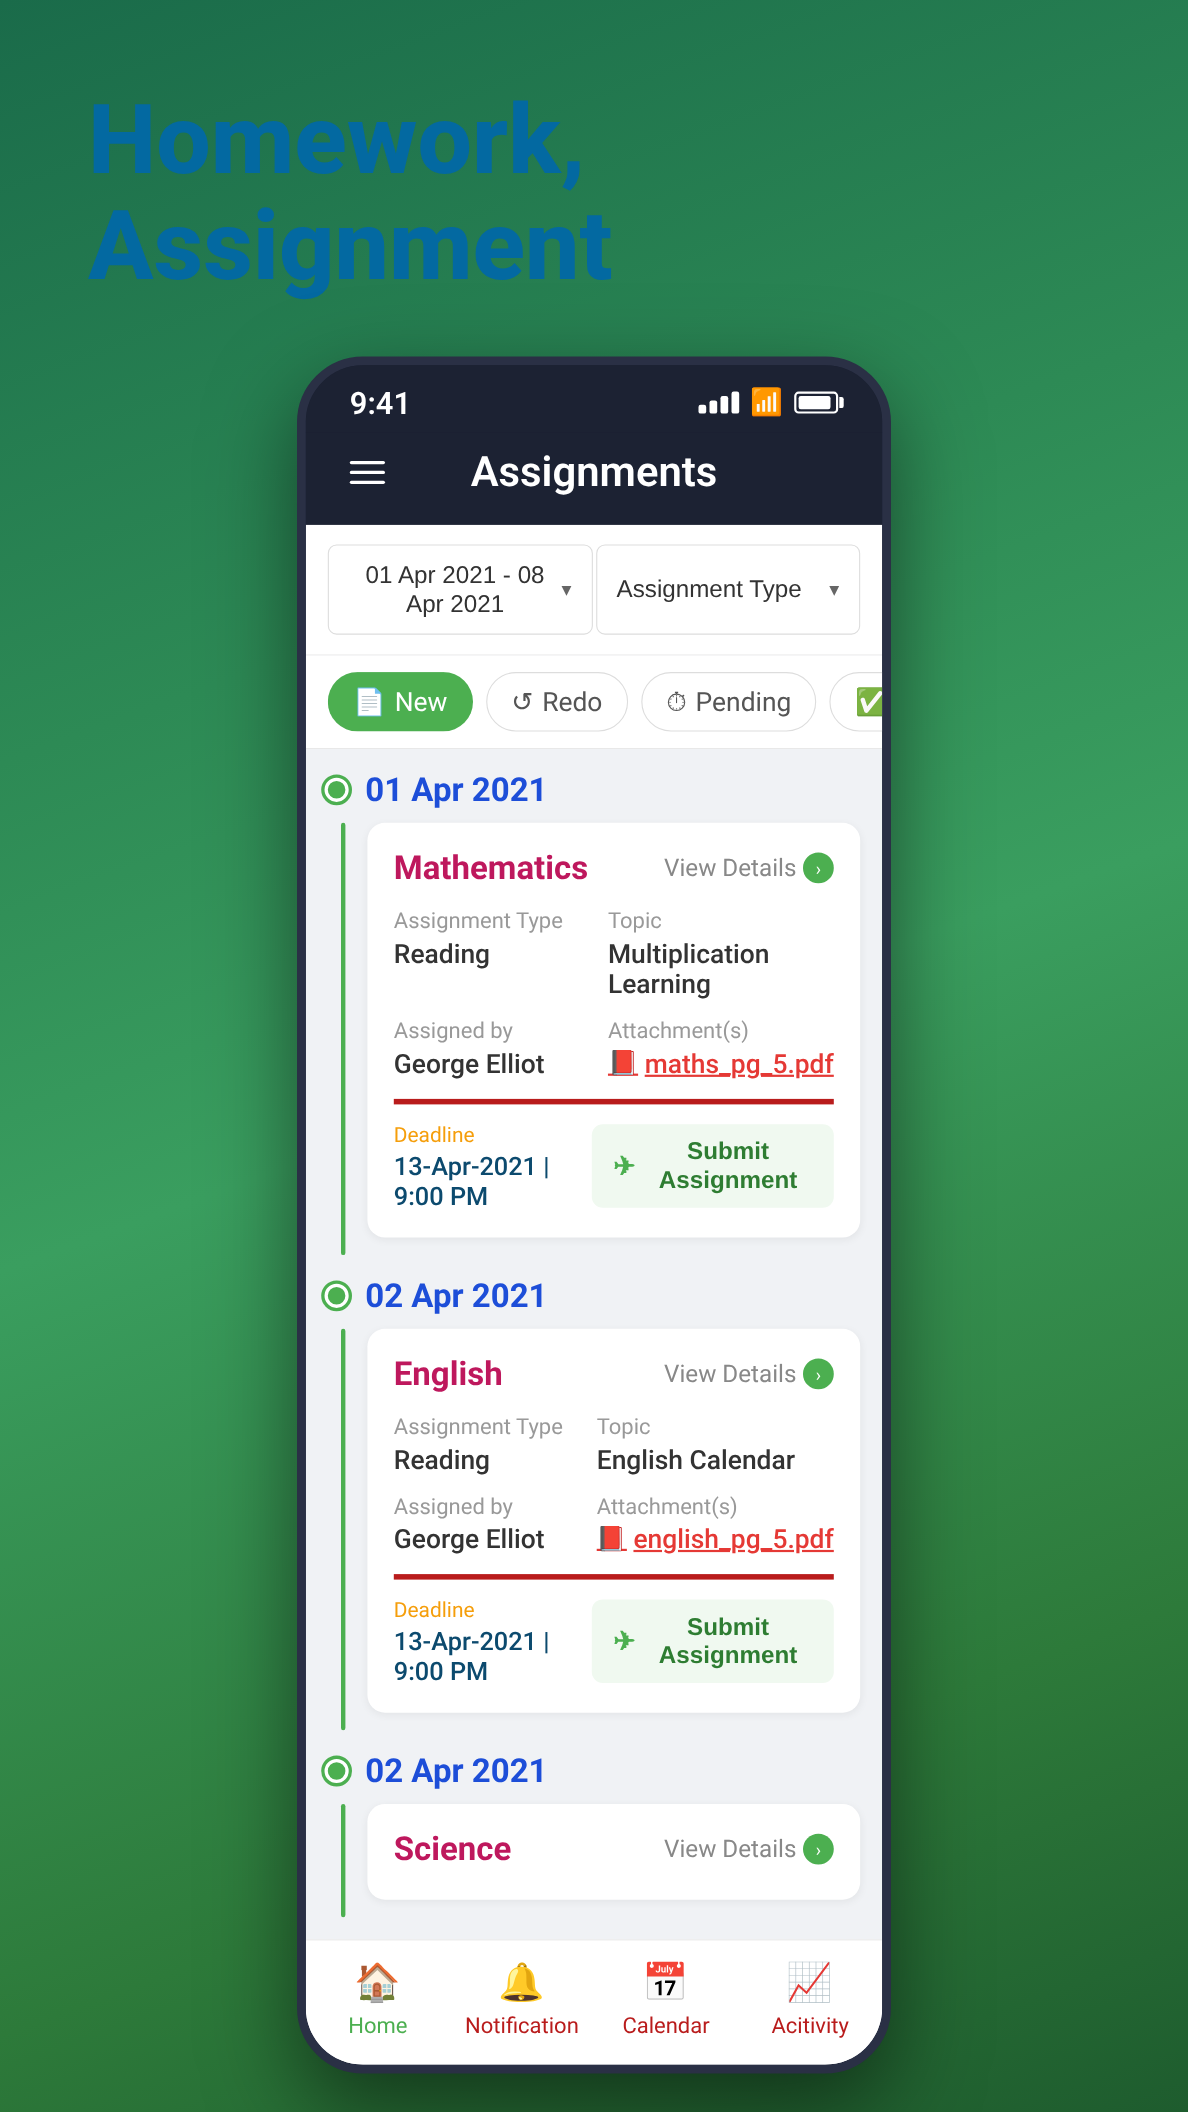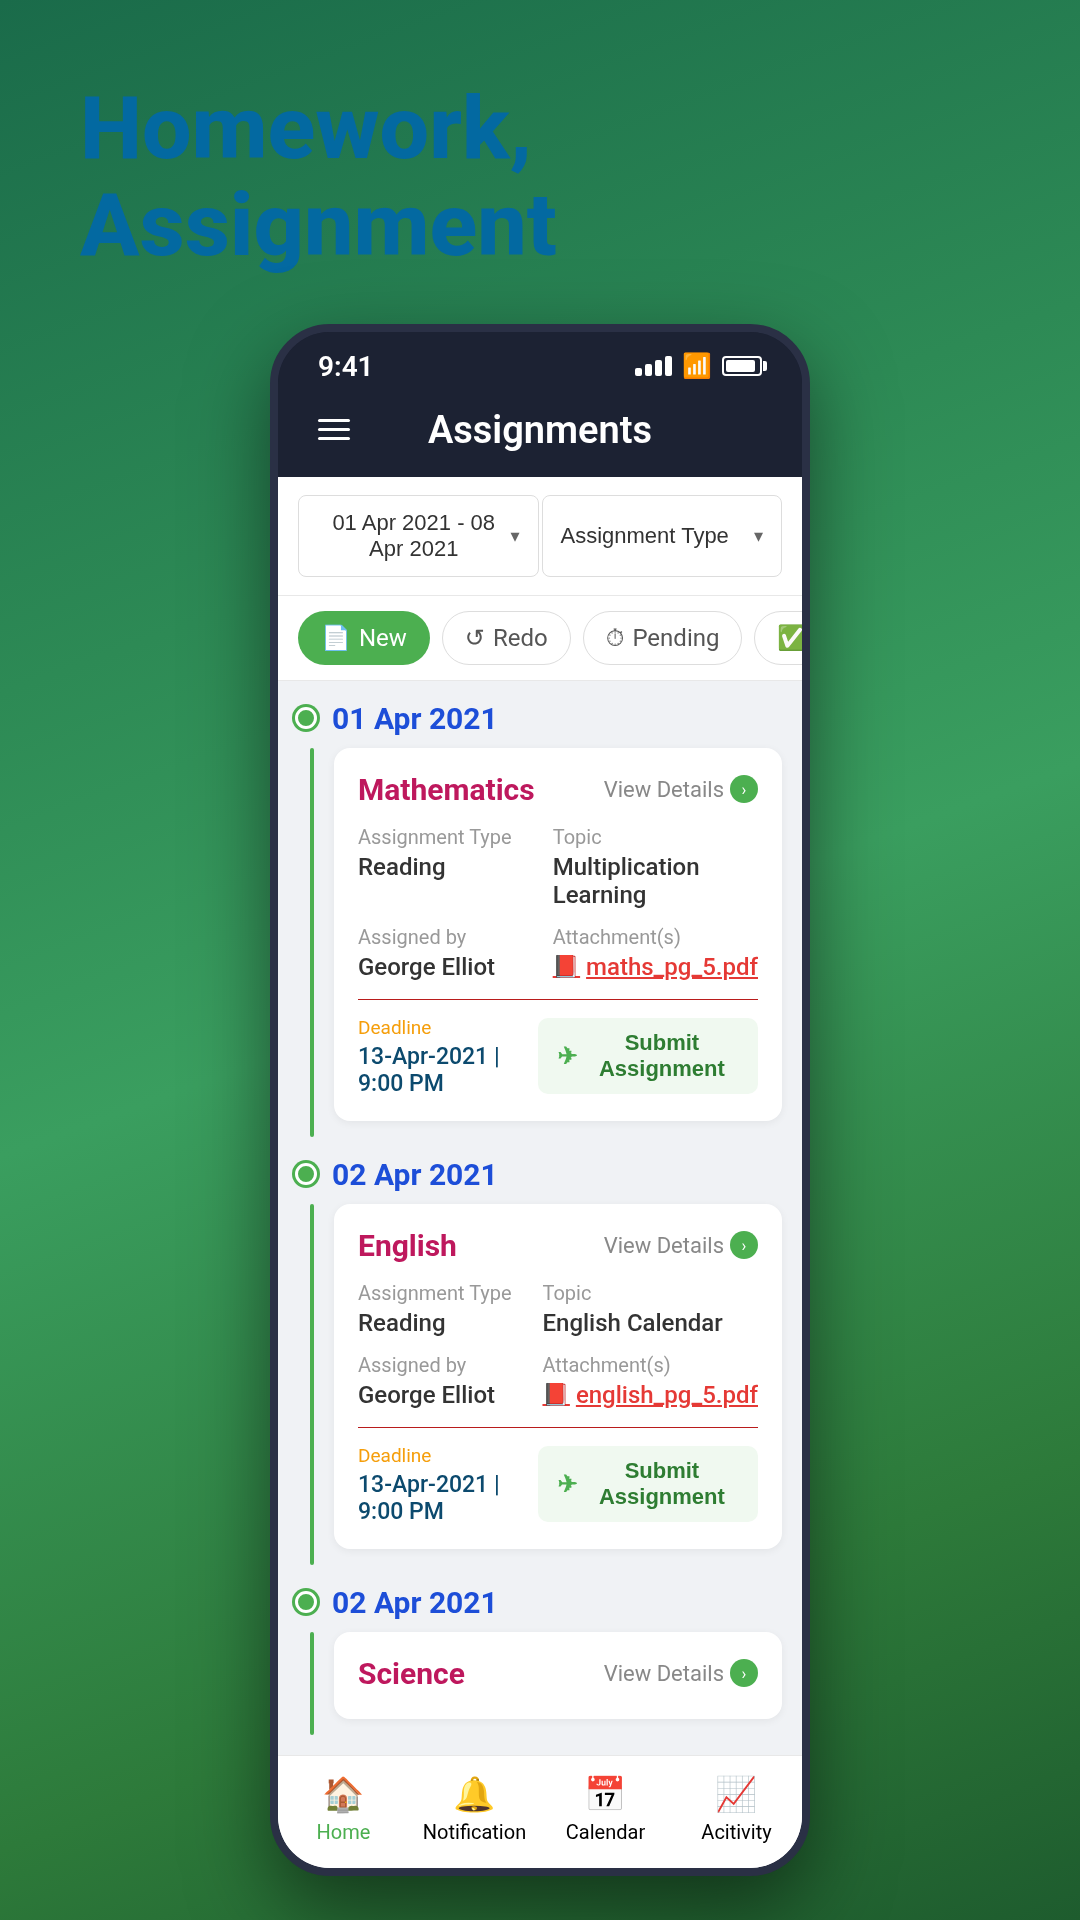--- a/index.html
+++ b/index.html
@@ -329,21 +329,21 @@
       gap: 6px;
       text-decoration: underline;
       cursor: pointer;
     }
 
     .pdf-icon {
       font-size: 22px;
     }
 
     .card-footer {
-      border-top: 1px solid #b91c1c;
+      border-top: 5px solid #b91c1c;
       padding-top: 16px;
       display: flex;
       justify-content: space-between;
       align-items: center;
     }
 
     .deadline-section .deadline-label {
       font-size: 19px;
       color: #f59e0b;
       margin-bottom: 4px;
@@ -389,21 +389,21 @@
       gap: 6px;
       cursor: pointer;
     }
 
     .nav-icon {
       font-size: 34px;
     }
 
     .nav-label {
       font-size: 20px;
-      color: #000000;
+      color: #b91c1c;
     }
 
     .nav-label.active {
       color: #4caf50;
     }
 
     .nav-icon.active {
       color: #4caf50;
     }
 

